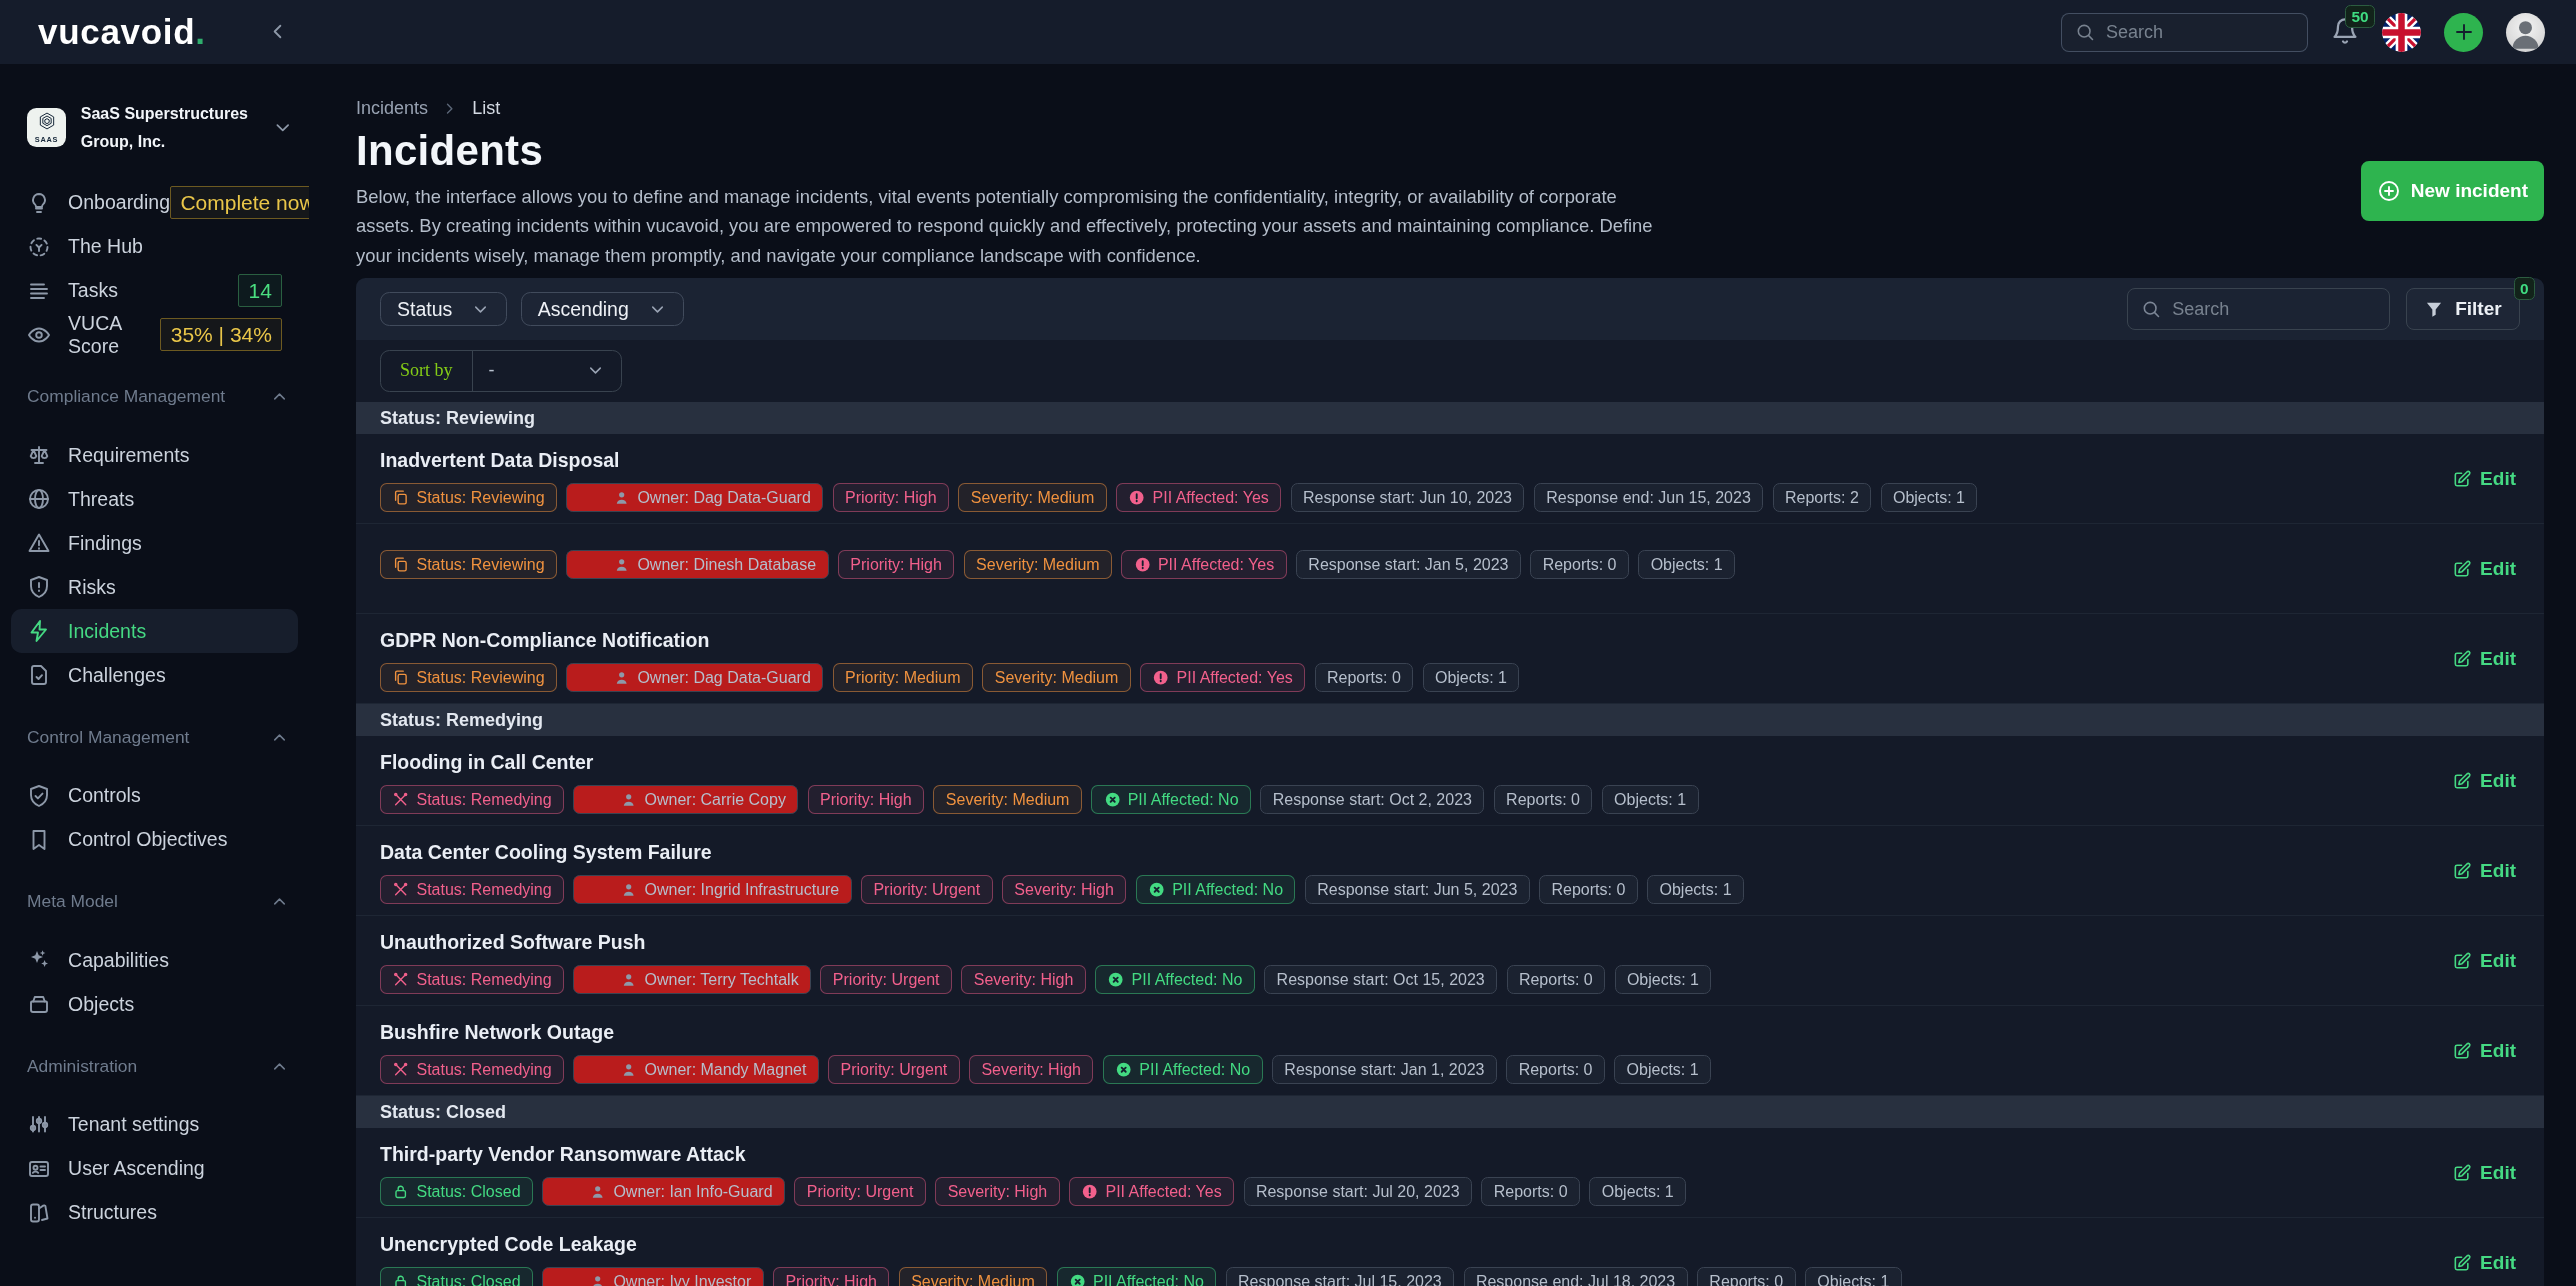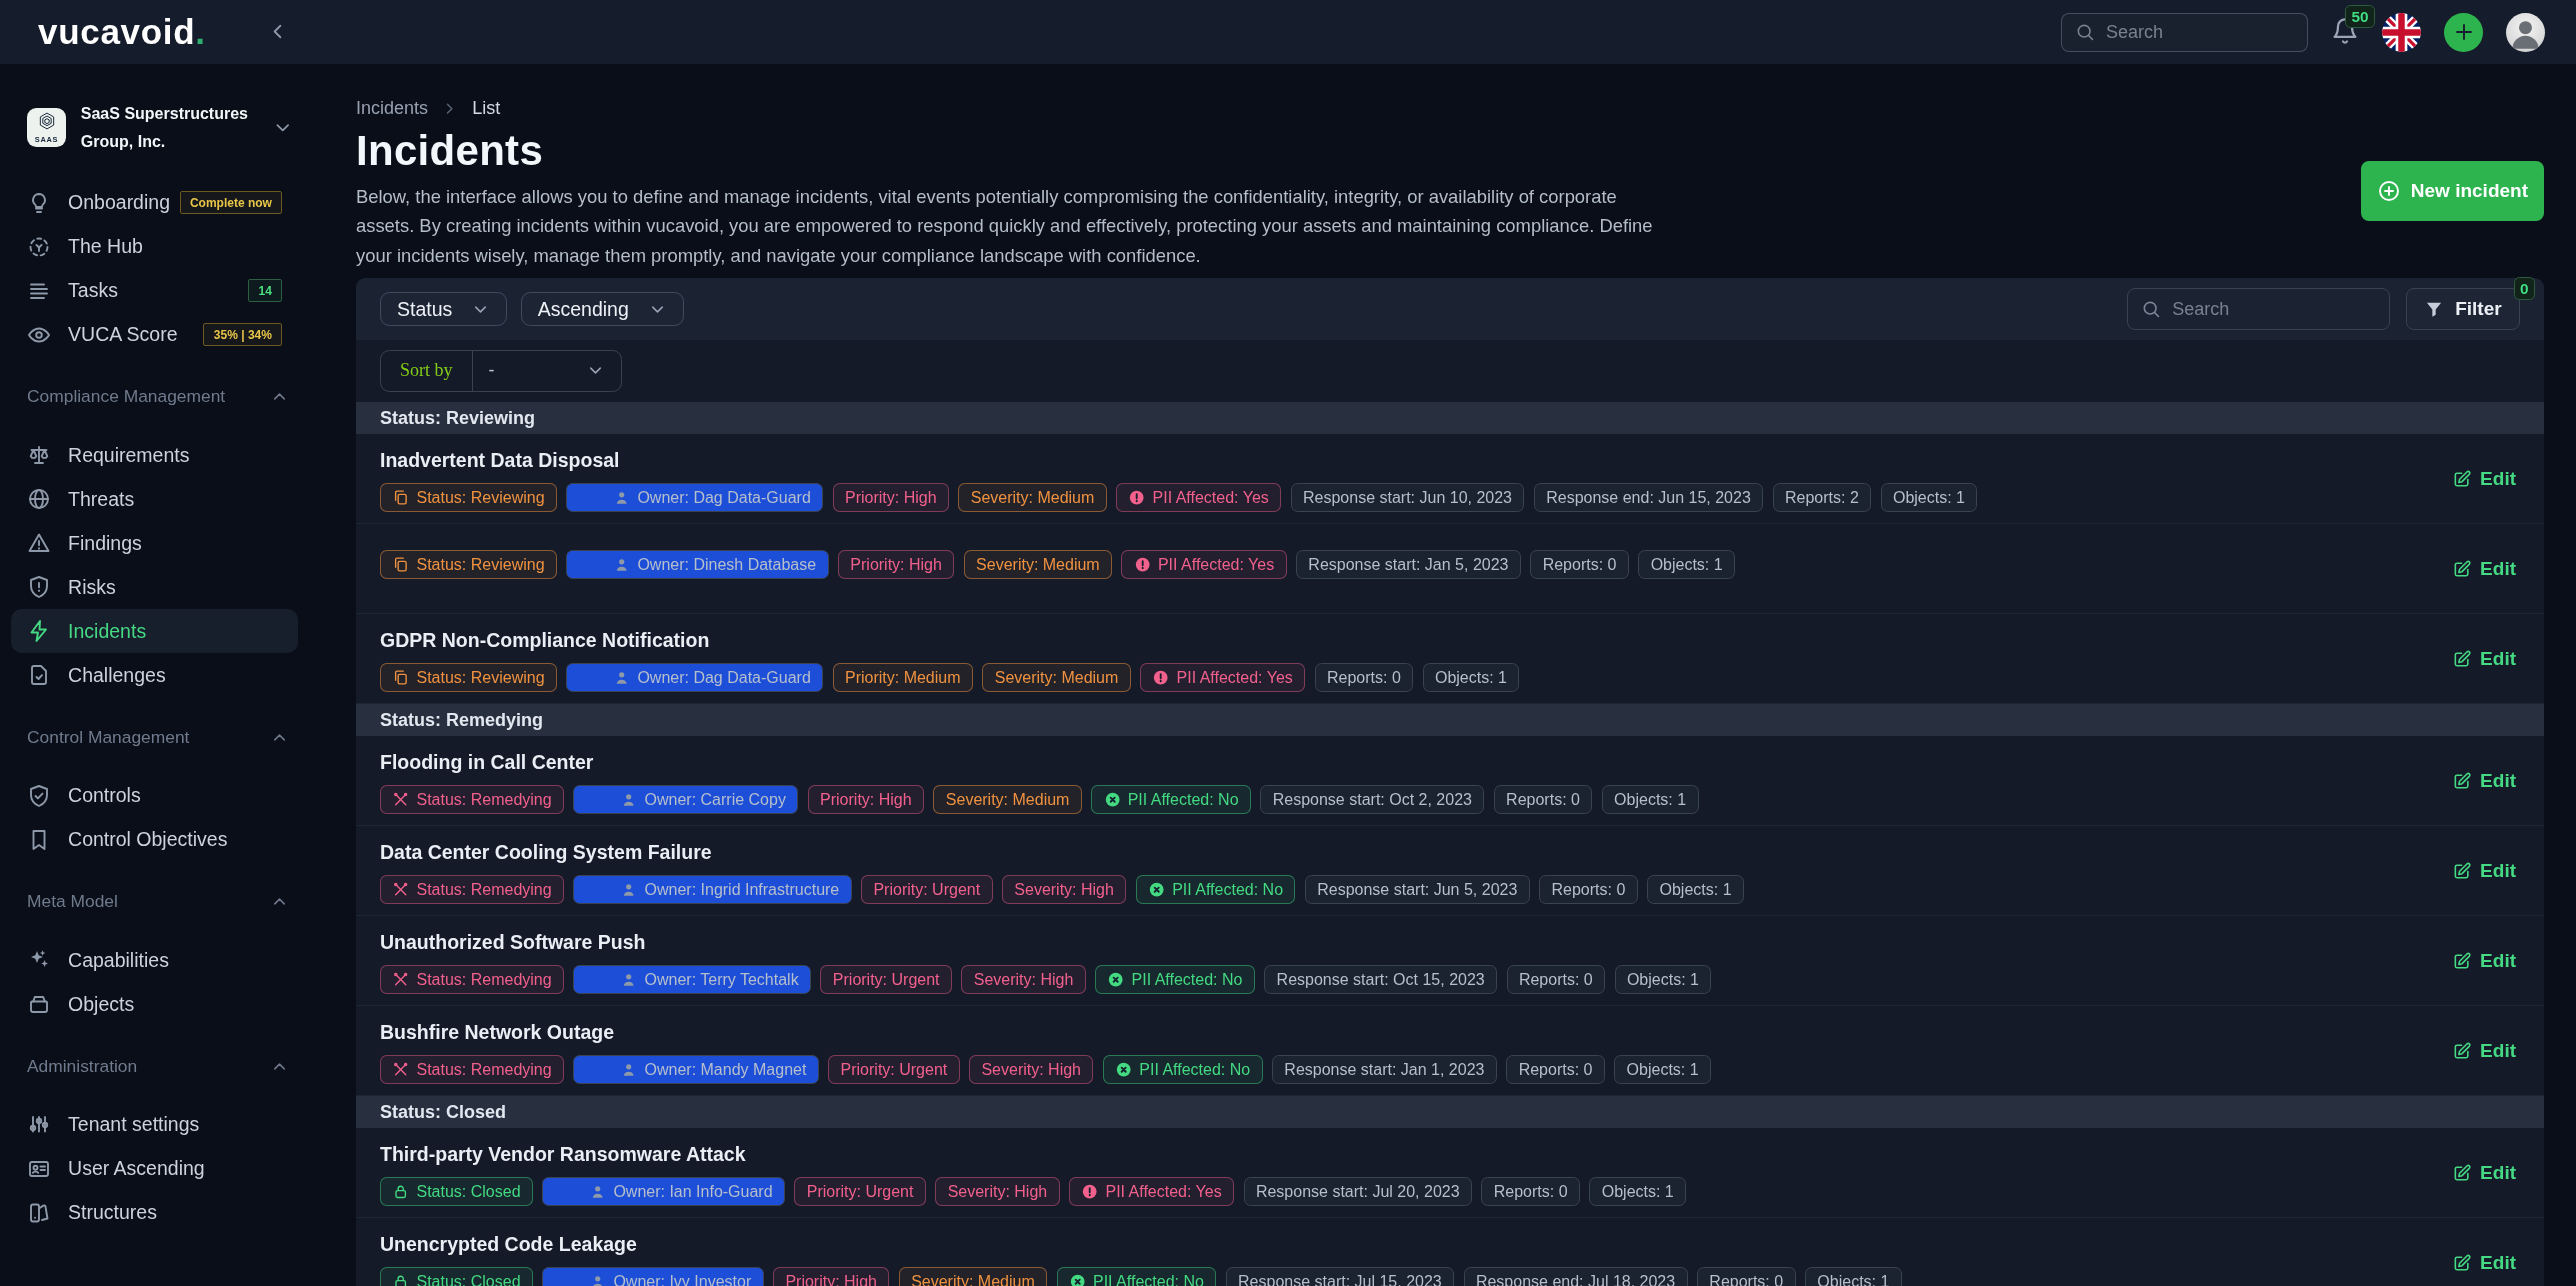--- a/index.html
+++ b/index.html
@@ -69,21 +69,21 @@
   .nav { margin-top:25.5px; padding:0 10.7px; }
   .nav-item {
     display:flex; align-items:center; height:44px; padding:0 16px;
     border-radius:10.7px; color:#ccd3dd; cursor:pointer;
   }
   .nav-item .icon { color:#8d98a8; margin-right:17.4px; }
   .nav-label { flex:1; font-size:19.5px; }
   .nav-item.active { background:#171e2c; color:#45d983; }
   .nav-item.active .icon { color:#45d983; }
   .nav-badge {
-    font-size:12px; font-weight:700; padding:4.7px 9.4px; border-radius:2px; line-height:1;
+    font-size:21px; font-weight:400; padding:4.7px 9.4px; border-radius:2px; line-height:1;
     white-space:nowrap;
   }
   .nav-badge.yellow { color:#e9c649; border:1.3px solid #6d5a21; background:rgba(233,198,73,0.05); }
   .nav-badge.green { color:#4ade80; border:1.3px solid #2a5f41; background:rgba(74,222,128,0.06); }
   .nav-section { margin-top:29.5px; }
   .nav-section-header {
     display:flex; align-items:center; justify-content:space-between;
     padding:0 20px 0 27px; color:#6f7b8d; font-size:17.4px; height:21.5px;
     margin-bottom:17.4px; cursor:pointer;
   }
@@ -138,21 +138,21 @@
     padding:0 24px; font-size:18px; font-weight:700; color:#e3e8f0;
   }
   .row { position:relative; height:90px; padding:14.8px 168px 0 24px; border-bottom:1.3px solid #1e2634; }
   .row-title { font-size:19.5px; font-weight:700; color:#eaeef5; }
   .badges { display:flex; gap:9.4px; margin-top:10.7px; }
   .badge {
     display:inline-flex; align-items:center; gap:6.7px; height:29.5px; padding:0 11.4px;
     border-radius:6.7px; border:1.3px solid #3a4352; font-size:16px; color:#b6bfcc;
     background:#1b2230; white-space:nowrap;
   }
-  .badge.owner { background:#1d4ed8;padding-left:46px; }
+  .badge.owner { background:#b91c1c;padding-left:46px; }
   .badge.owner .icon { color:#8e99a9; }
   .badge.orange { color:#f0923f; border-color:rgba(240,146,63,0.5); background:rgba(240,146,63,0.07); }
   .badge.pink   { color:#f2608c; border-color:rgba(242,96,140,0.45); background:rgba(242,96,140,0.07); }
   .badge.green  { color:#43da82; border-color:rgba(67,218,130,0.45); background:rgba(67,218,130,0.08); }
   .edit-btn {
     position:absolute; right:28px; top:50%; transform:translateY(-50%);
     display:flex; gap:8px; align-items:center; color:#45d983; font-size:19px;
     font-weight:700; cursor:pointer; background:none; border:0; font-family:inherit;
   }
 </style>

